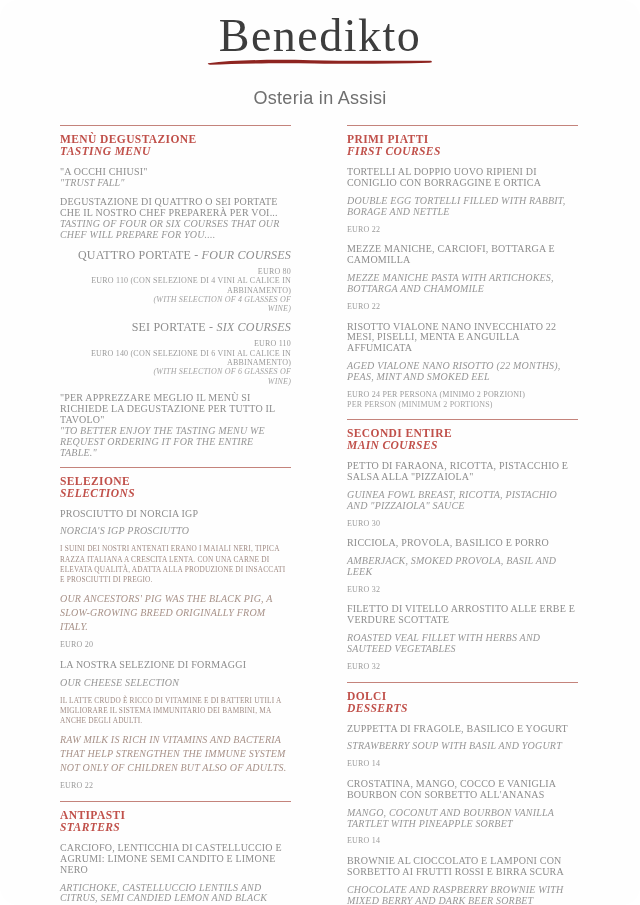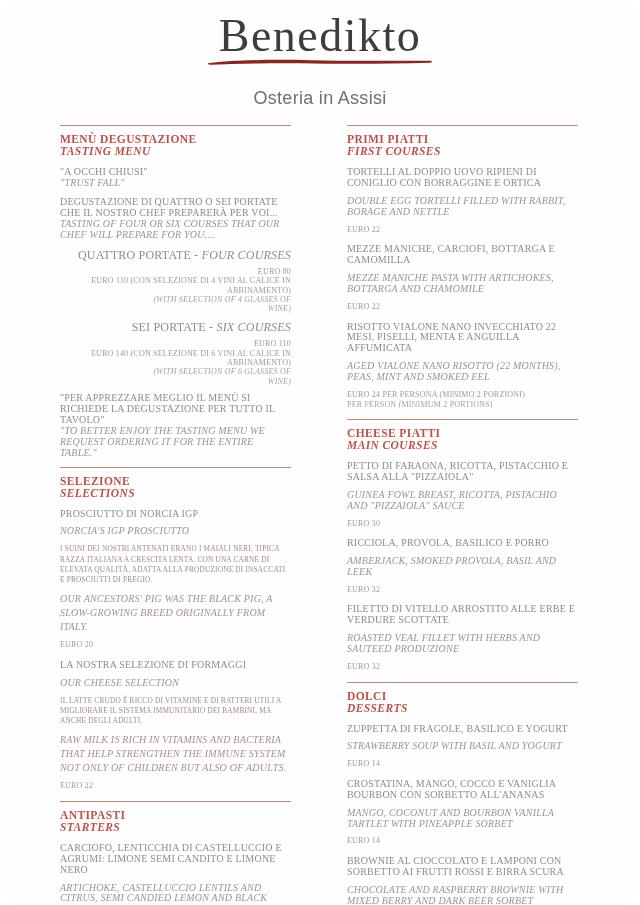--- a/index.html
+++ b/index.html
@@ -150,38 +150,38 @@
             <p class="name">RISOTTO VIALONE NANO INVECCHIATO 22 MESI, PISELLI, MENTA E ANGUILLA AFFUMICATA</p>
             <p class="trans">AGED VIALONE NANO RISOTTO (22 MONTHS), PEAS, MINT AND SMOKED EEL</p>
             <div class="price-wrap">
               <p class="price">EURO 24 PER PERSONA (MINIMO 2 PORZIONI)</p>
               <p class="price-sub">PER PERSON (MINIMUM 2 PORTIONS)</p>
             </div>
           </div>
         </section>
         <section class="menu-section">
           <hr class="rule">
-          <h2 class="sec-title"><span class="it">CHEESE PIATTI</span><br><span class="en">MAIN COURSES</span></h2>
+          <h2 class="sec-title"><span class="it">SECONDI ENTIRE</span><br><span class="en">MAIN COURSES</span></h2>
           <div class="block">
             <p class="name">PETTO DI FARAONA, RICOTTA, PISTACCHIO E SALSA ALLA "PIZZAIOLA"</p>
             <p class="trans">GUINEA FOWL BREAST, RICOTTA, PISTACHIO AND "PIZZAIOLA" SAUCE</p>
             <div class="price-wrap">
               <p class="price">EURO 30</p>
             </div>
           </div>
           <div class="block">
             <p class="name">RICCIOLA, PROVOLA, BASILICO E PORRO</p>
             <p class="trans">AMBERJACK, SMOKED PROVOLA, BASIL AND LEEK</p>
             <div class="price-wrap">
               <p class="price">EURO 32</p>
             </div>
           </div>
           <div class="block">
             <p class="name">FILETTO DI VITELLO ARROSTITO ALLE ERBE E VERDURE SCOTTATE</p>
-            <p class="trans">ROASTED VEAL FILLET WITH HERBS AND SAUTEED PRODUZIONE</p>
+            <p class="trans">ROASTED VEAL FILLET WITH HERBS AND SAUTEED VEGETABLES</p>
             <div class="price-wrap">
               <p class="price">EURO 32</p>
             </div>
           </div>
         </section>
         <section class="menu-section">
           <hr class="rule">
           <h2 class="sec-title"><span class="it">DOLCI</span><br><span class="en">DESSERTS</span></h2>
           <div class="block">
             <p class="name">ZUPPETTA DI FRAGOLE, BASILICO E YOGURT</p>

